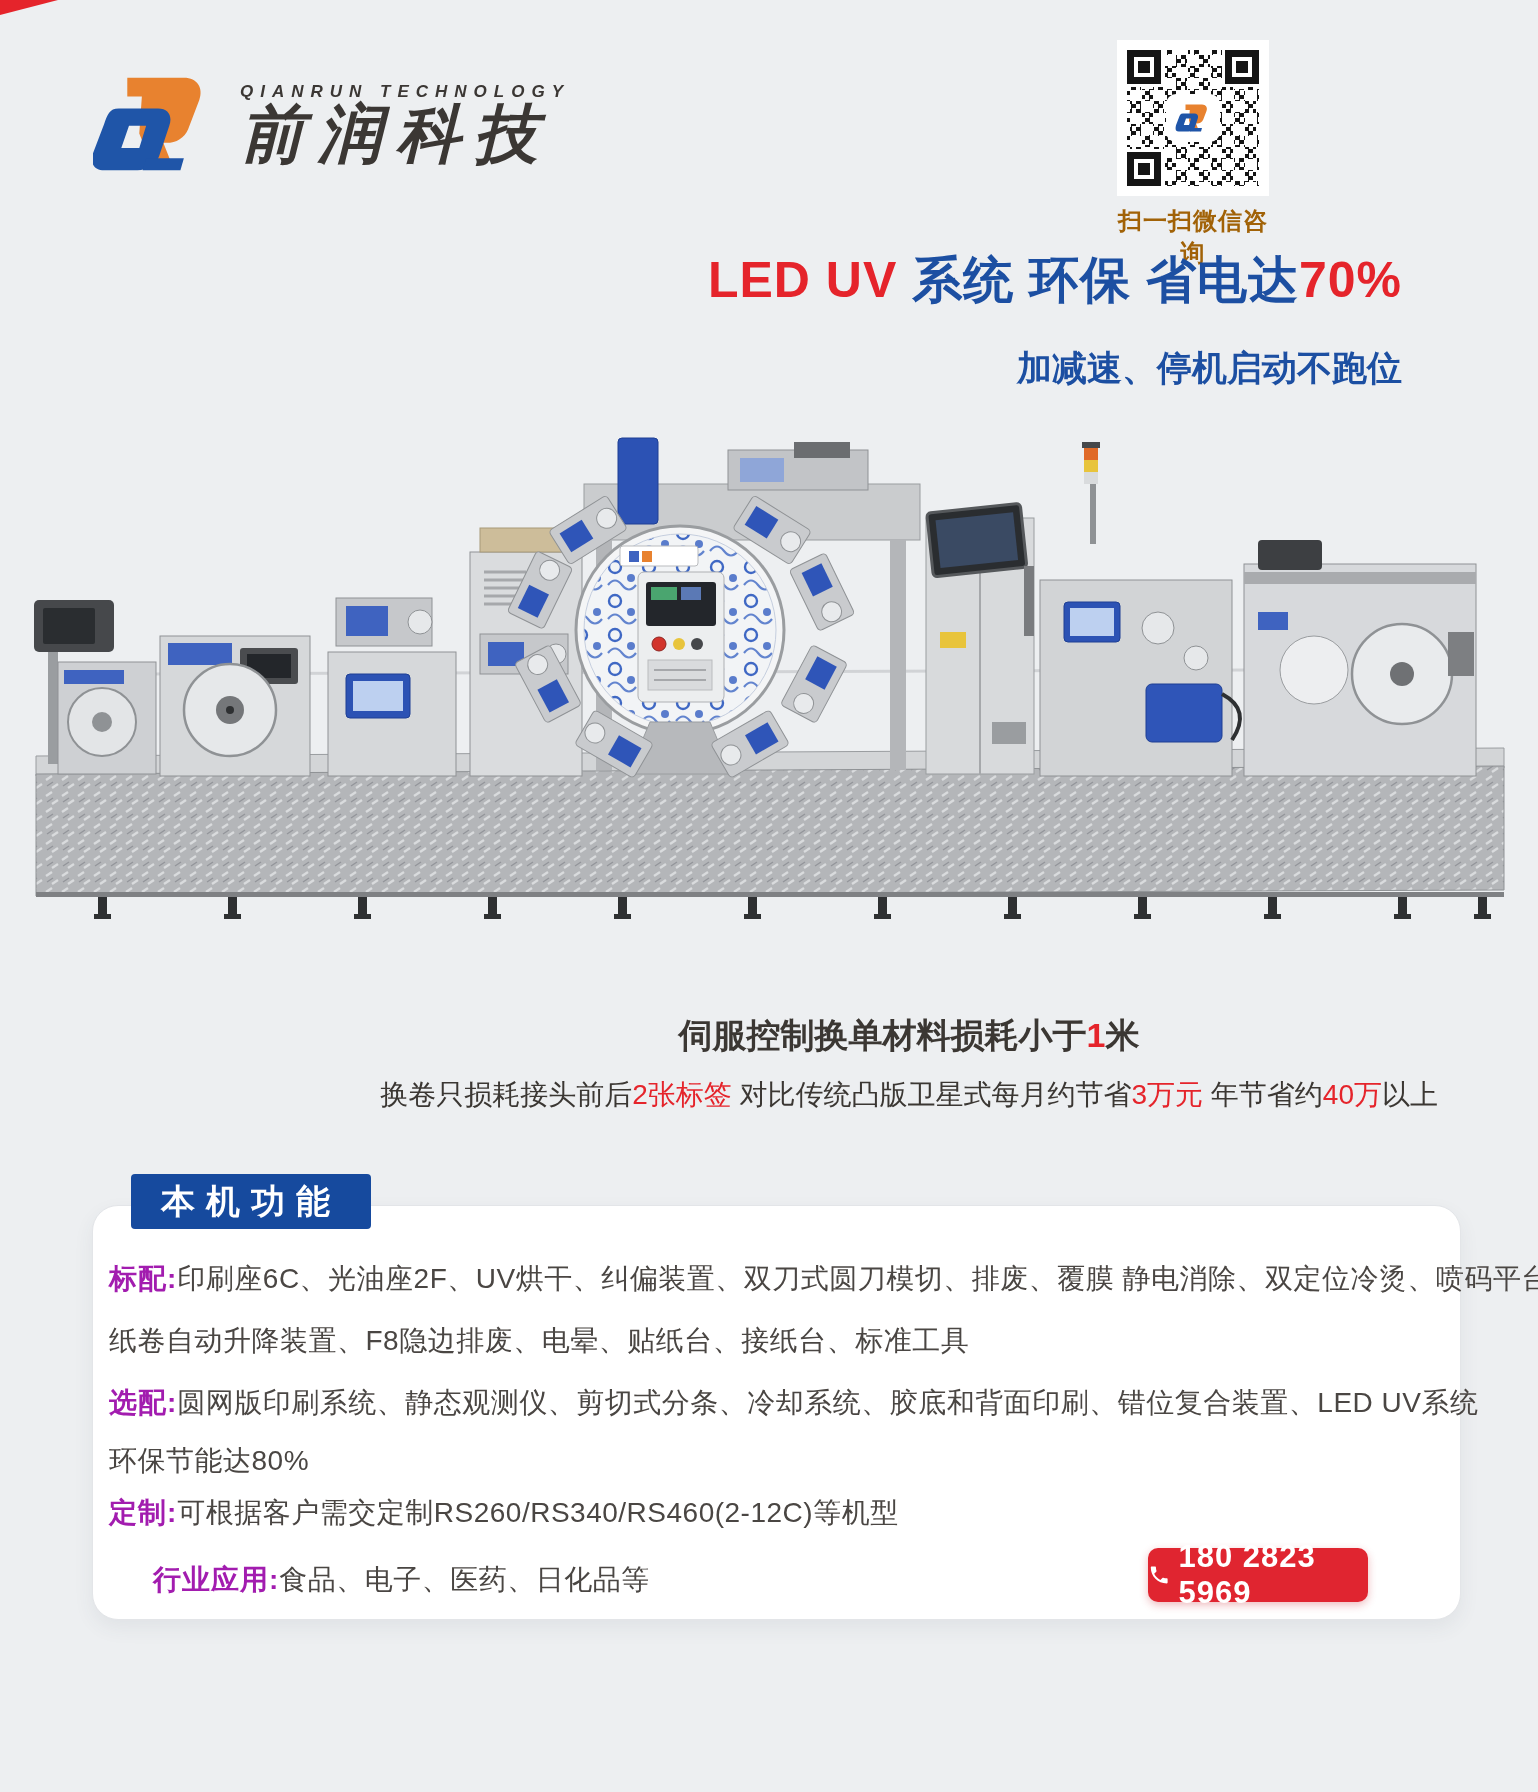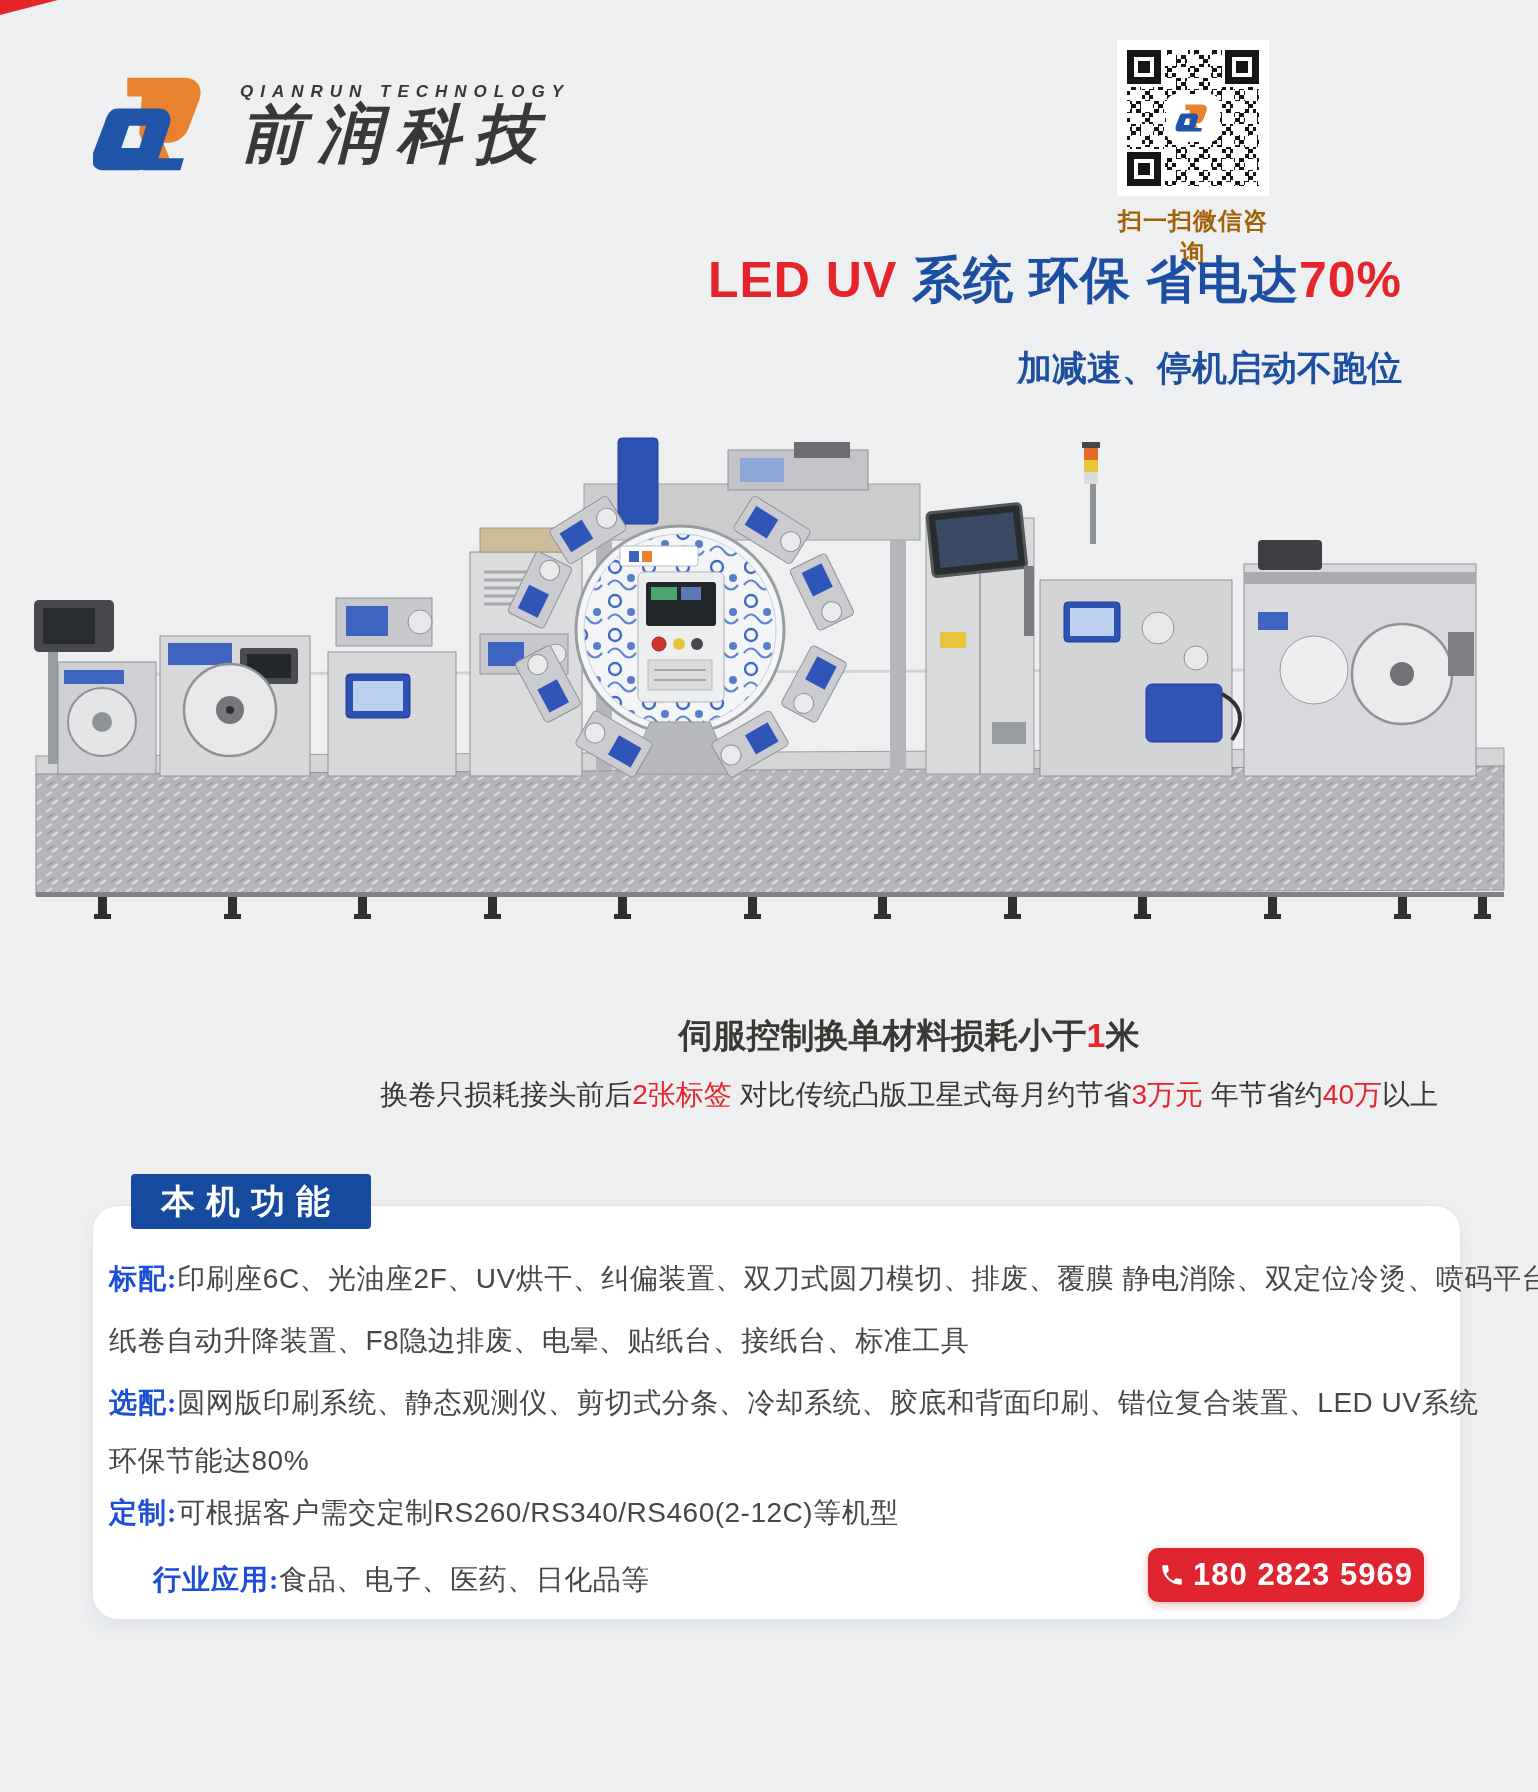--- a/index.html
+++ b/index.html
@@ -51,23 +51,23 @@
   .savings .sl1{font-size:34px;font-weight:600;white-space:nowrap;}
   .savings .sl2{font-size:28px;font-weight:500;margin-top:17px;white-space:nowrap;}
   
   .card{position:absolute;left:92px;top:1205px;width:1367px;height:413px;background:#ffffff;
     border-radius:26px;box-shadow:0 8px 20px rgba(60,70,90,0.07);border:1px solid #e3e5e8;}
   .badge{position:absolute;left:38px;top:-32px;height:55px;padding:0 30px;background:#164a9e;
     border-radius:4px;color:#ffffff;font-size:34px;font-weight:800;letter-spacing:11px;
     display:flex;align-items:center;}
   .feat-row{position:absolute;left:16px;white-space:nowrap;font-size:28px;color:#4a4643;
     letter-spacing:0.5px;line-height:36px;}
-  .feat-row b{font-weight:900;color:#1d4ed8;letter-spacing:1px;font-family:Liberation Serif, serif;}
+  .feat-row b{font-weight:900;color:#a21caf;letter-spacing:1px;}
   .r0{top:55px;} .r1{top:117px;} .r2{top:179px;} .r3{top:237px;} .r4{top:289px;} .r5{top:356px;margin-left:44px;}
-  .phone-btn{position:absolute;left:1055px;top:342px;width:276px;height:54px;background:#e02530;
+  .phone-btn{position:absolute;left:1055px;top:342px;width:220px;height:54px;background:#e02530;
     border-radius:10px;display:flex;align-items:center;justify-content:center;cursor:pointer;
     box-shadow:0 3px 8px rgba(200,30,40,0.3);}
   .phone-btn svg{width:26px;height:26px;margin-right:8px;}
   .phone-num{color:#ffffff;font-size:31px;font-weight:700;letter-spacing:1px;}
 </style>
 </head>
 <body>
 
 <div class="page">
 

